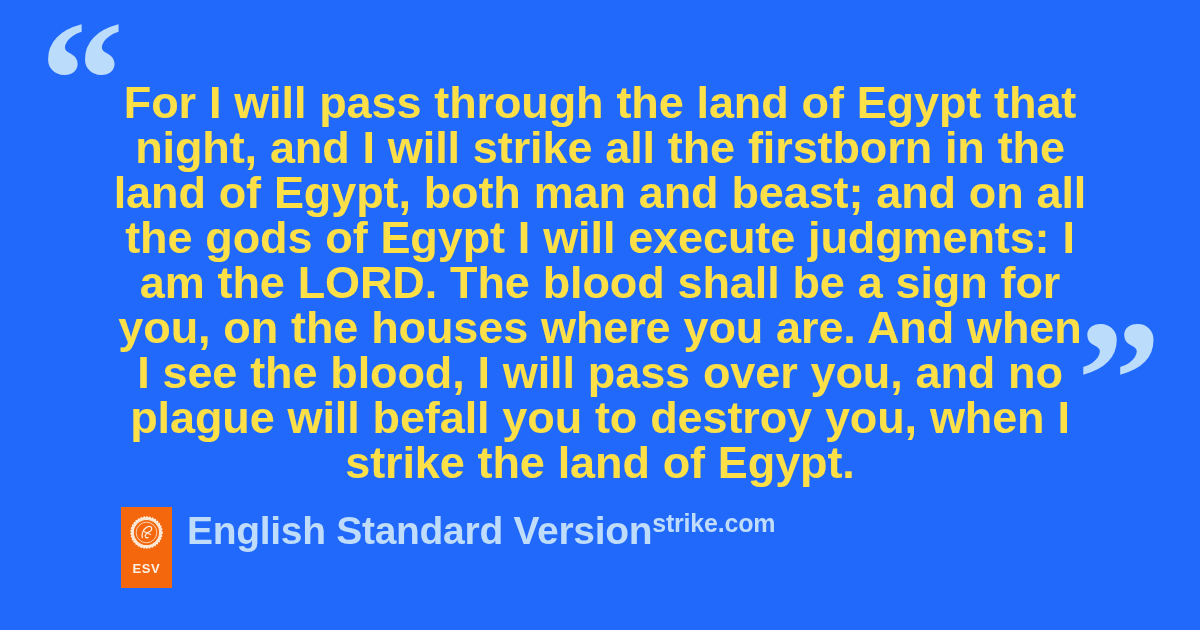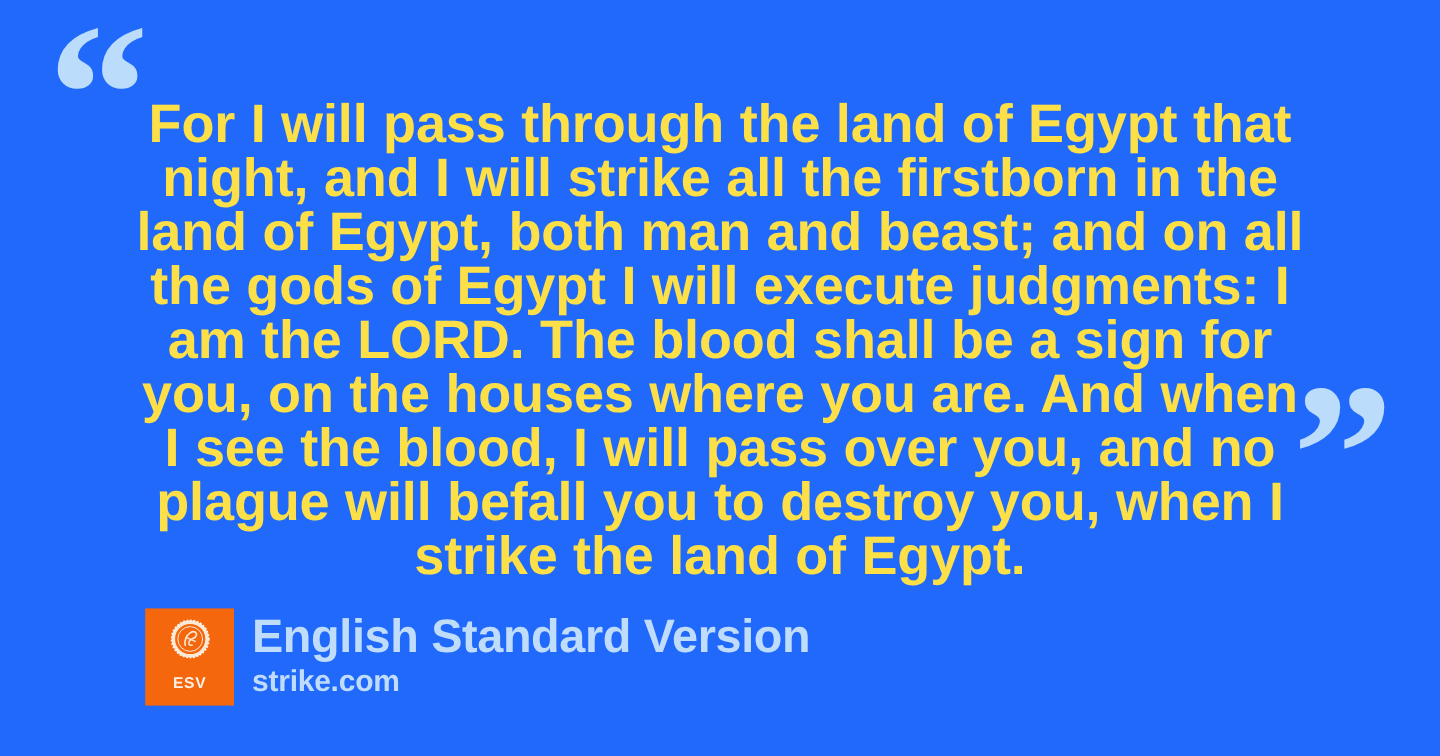--- a/index.html
+++ b/index.html
@@ -61,21 +61,21 @@
   
   .footer {
     position: absolute;
     left: 121px;
     top: 507px;
     display: flex;
     align-items: flex-start;
   }
 
   .logo-box {
-    width: 74px;
+    width: 51px;
     height: 81px;
     background: #f4670d;
     display: flex;
     flex-direction: column;
     align-items: center;
     justify-content: flex-start;
     padding-top: 9px;
     box-sizing: border-box;
     flex: 0 0 auto;
   }
@@ -91,21 +91,21 @@
     color: #fdf0e4;
     font-size: 13px;
     font-weight: 700;
     letter-spacing: 0.6px;
     line-height: 1;
   }
 
   .footer-text {
     margin-left: 15px;
     display: flex;
-    flex-direction: column;
+    flex-direction: row;
     justify-content: flex-start;
     padding-top: 1px;
   }
 
   .version-name {
     color: #bfdcfb;
     font-size: 39px;
     font-weight: 700;
     line-height: 45px;
     letter-spacing: -0.3px;

